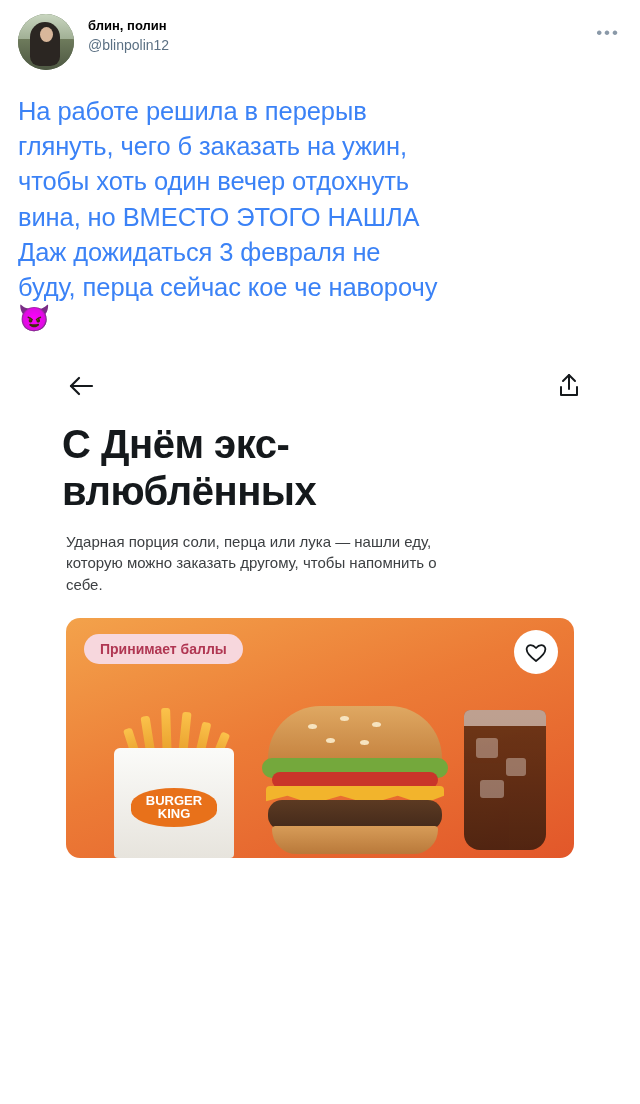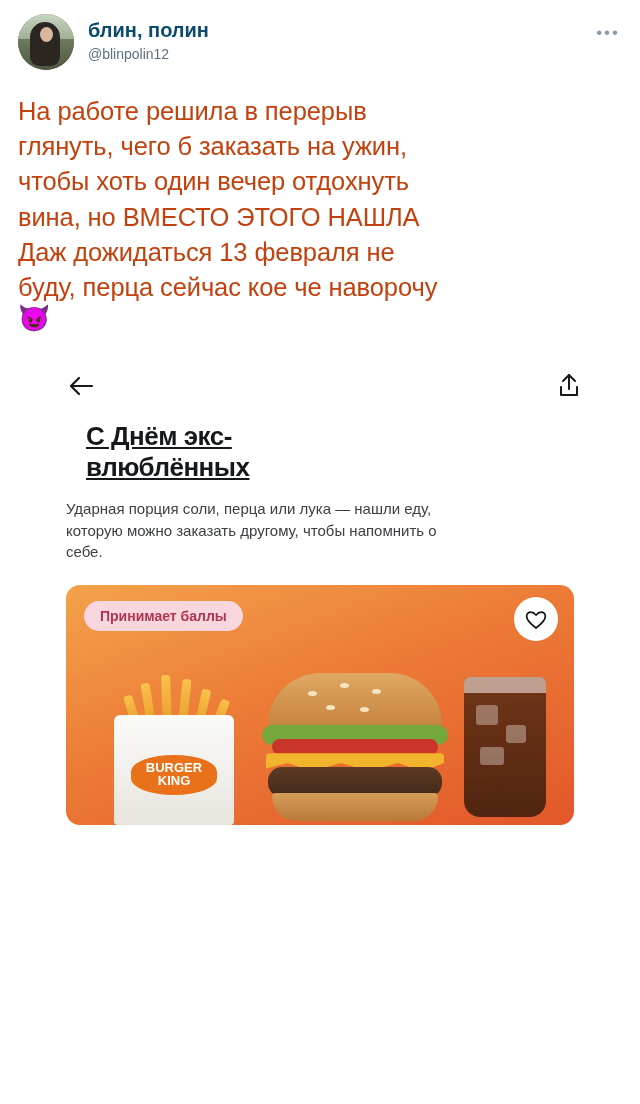--- a/index.html
+++ b/index.html
@@ -65,23 +65,23 @@
     border-radius: 50%;
     background: #d8b79b;
   }
 
   .names {
     margin-left: 14px;
     padding-top: 4px;
     line-height: 1.25;
   }
   .display-name {
-    font-size: 20px;
+    font-size: 13px;
     font-weight: bold;
-    color: #0c4a6e;
+    color: #000000;
   }
   .handle {
     font-size: 14px;
     color: #5b7083;
     margin-top: 3px;
   }
   .more-dots {
     position: absolute;
     right: 2px;
     top: 10px;
@@ -89,21 +89,21 @@
     font-size: 17px;
     letter-spacing: 2px;
     line-height: 1;
   }
 
   
   .tweet-body {
     margin-top: 24px;
     font-size: 25.5px;
     line-height: 1.38;
-    color: #c2410c;
+    color: #3b82f6;
     letter-spacing: -0.1px;
   }
   .tweet-body p {
     margin: 0;
   }
   .emoji {
     font-size: 26px;
     line-height: 1;
   }
 
@@ -122,27 +122,26 @@
   }
   .icon-btn {
     width: 30px;
     height: 30px;
     display: flex;
     align-items: center;
     justify-content: center;
     color: #15191c;
   }
   .card-title {
-    margin: 14px 48px 0 68px;
-    font-size: 26px;
+    margin: 14px 48px 0 44px;
+    font-size: 40px;
     font-weight: bold;
     line-height: 1.17;
     letter-spacing: -0.5px;
     color: #15191c;
-    text-decoration: underline;
   }
   .card-sub {
     margin: 16px 48px 0 48px;
     font-size: 15px;
     line-height: 1.45;
     color: #3d4043;
     max-width: 400px;
   }
 
   
@@ -319,21 +318,21 @@
     </div>
 
     <div class="more-dots">•••</div>
   </div>
 
   <div class="tweet-body">
     <p>На работе решила в перерыв</p>
     <p>глянуть, чего б заказать на ужин,</p>
     <p>чтобы хоть один вечер отдохнуть</p>
     <p>вина, но ВМЕСТО ЭТОГО НАШЛА</p>
-    <p>Даж дожидаться 13 февраля не</p>
+    <p>Даж дожидаться 3 февраля не</p>
     <p>буду, перца сейчас кое че наворочу</p>
     <p class="emoji">😈</p>
   </div>
 </div>
 
 <div class="card">
 
   <div class="card-topbar">
     <div class="icon-btn">
       <svg width="26" height="22" viewBox="0 0 26 22" aria-hidden="true">

